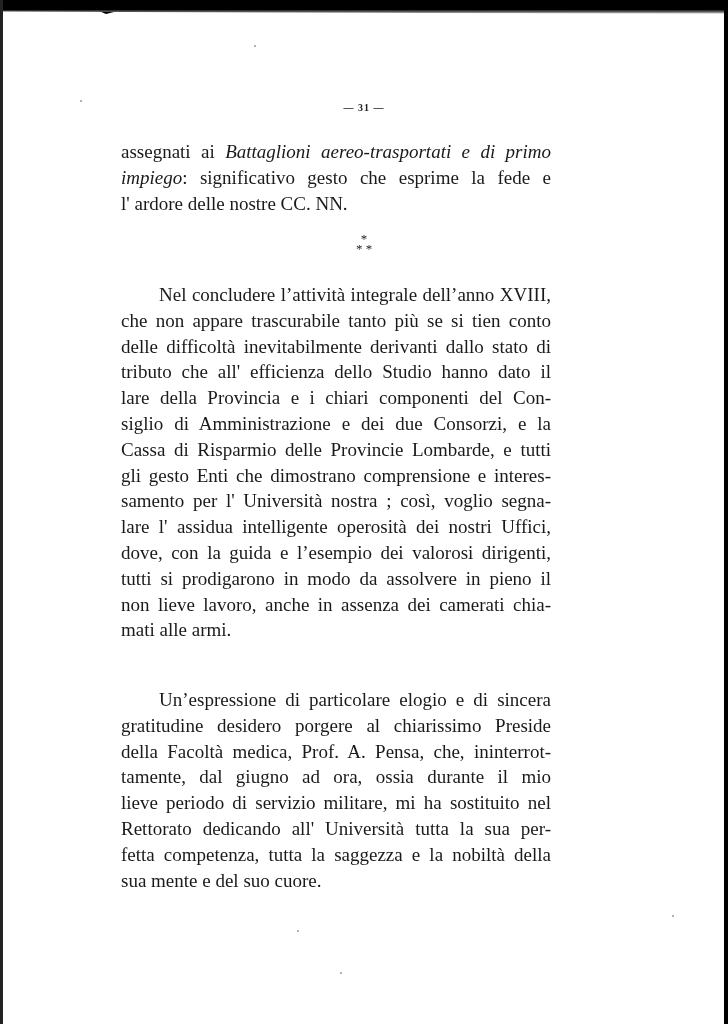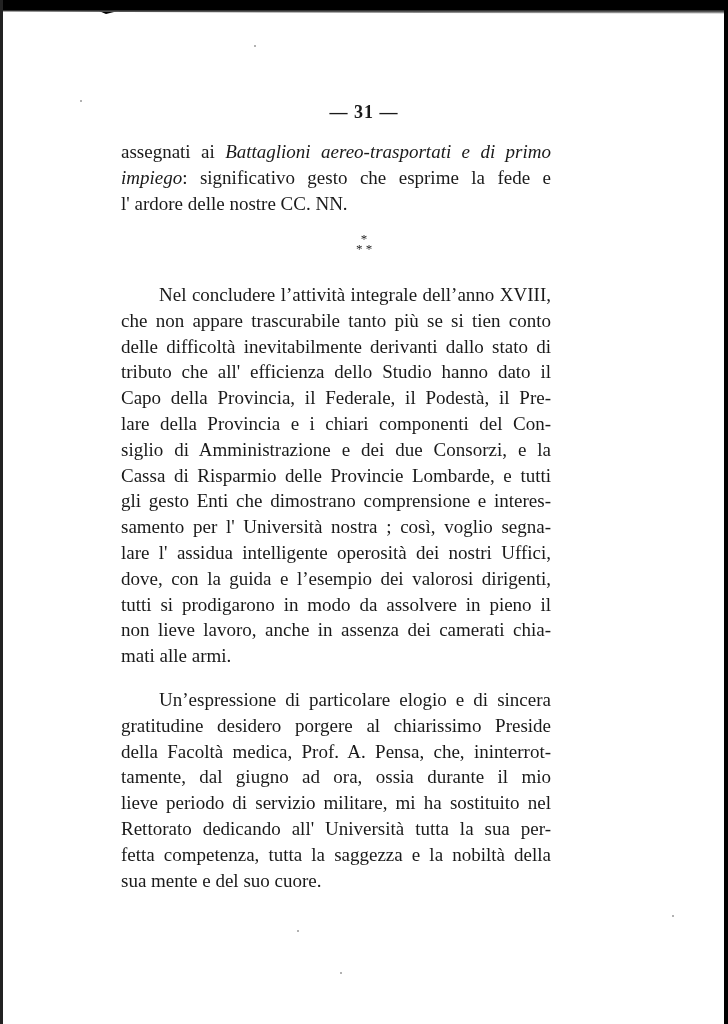--- a/index.html
+++ b/index.html
@@ -30,21 +30,21 @@
       position: absolute; left: 0; top: 0; width: 3px; height: 1024px;
       background: #222;
     }
     .scan-right {
       position: absolute; right: 0; top: 0; width: 4px; height: 1024px;
       background: #000;
     }
     .page-number {
       position: absolute; left: 0; width: 728px; top: 102px;
       text-align: center;
-      font-size: 18px; font-weight: bold;
+      font-size: 10px; font-weight: bold;
       letter-spacing: 1px;
     }
     .text-block {
       position: absolute; left: 121px; width: 430px;
       font-size: 19px;
       line-height: 25.8px;
       text-align: justify;
     }
     .text-block .line {
       display: block;
@@ -90,21 +90,20 @@
 <div class="asterism">
   <div>*</div>
   <div>* *</div>
 </div>
 
 <div class="text-block" style="top:275px;margin-top:7px;">
   <span class="line indent">Nel concludere l’attività integrale dell’anno XVIII,</span>
   <span class="line">che non appare trascurabile tanto più se si tien conto</span>
   <span class="line">delle difficoltà inevitabilmente derivanti dallo stato di</span>
   <span class="line">tributo che all' efficienza dello Studio hanno dato il</span>
-  <span class="line">Capo della Provincia, il Federale, il Podestà, il Pre-</span>
   <span class="line">lare della Provincia e i chiari componenti del Con-</span>
   <span class="line">siglio di Amministrazione e dei due Consorzi, e la</span>
   <span class="line">Cassa di Risparmio delle Provincie Lombarde, e tutti</span>
   <span class="line">gli gesto Enti che dimostrano comprensione e interes-</span>
   <span class="line">samento per l' Università nostra ; così, voglio segna-</span>
   <span class="line">lare l' assidua intelligente operosità dei nostri Uffici,</span>
   <span class="line">dove, con la guida e l’esempio dei valorosi dirigenti,</span>
   <span class="line">tutti si prodigarono in modo da assolvere in pieno il</span>
   <span class="line">non lieve lavoro, anche in assenza dei camerati chia-</span>
   <span class="line last">mati alle armi.</span>

